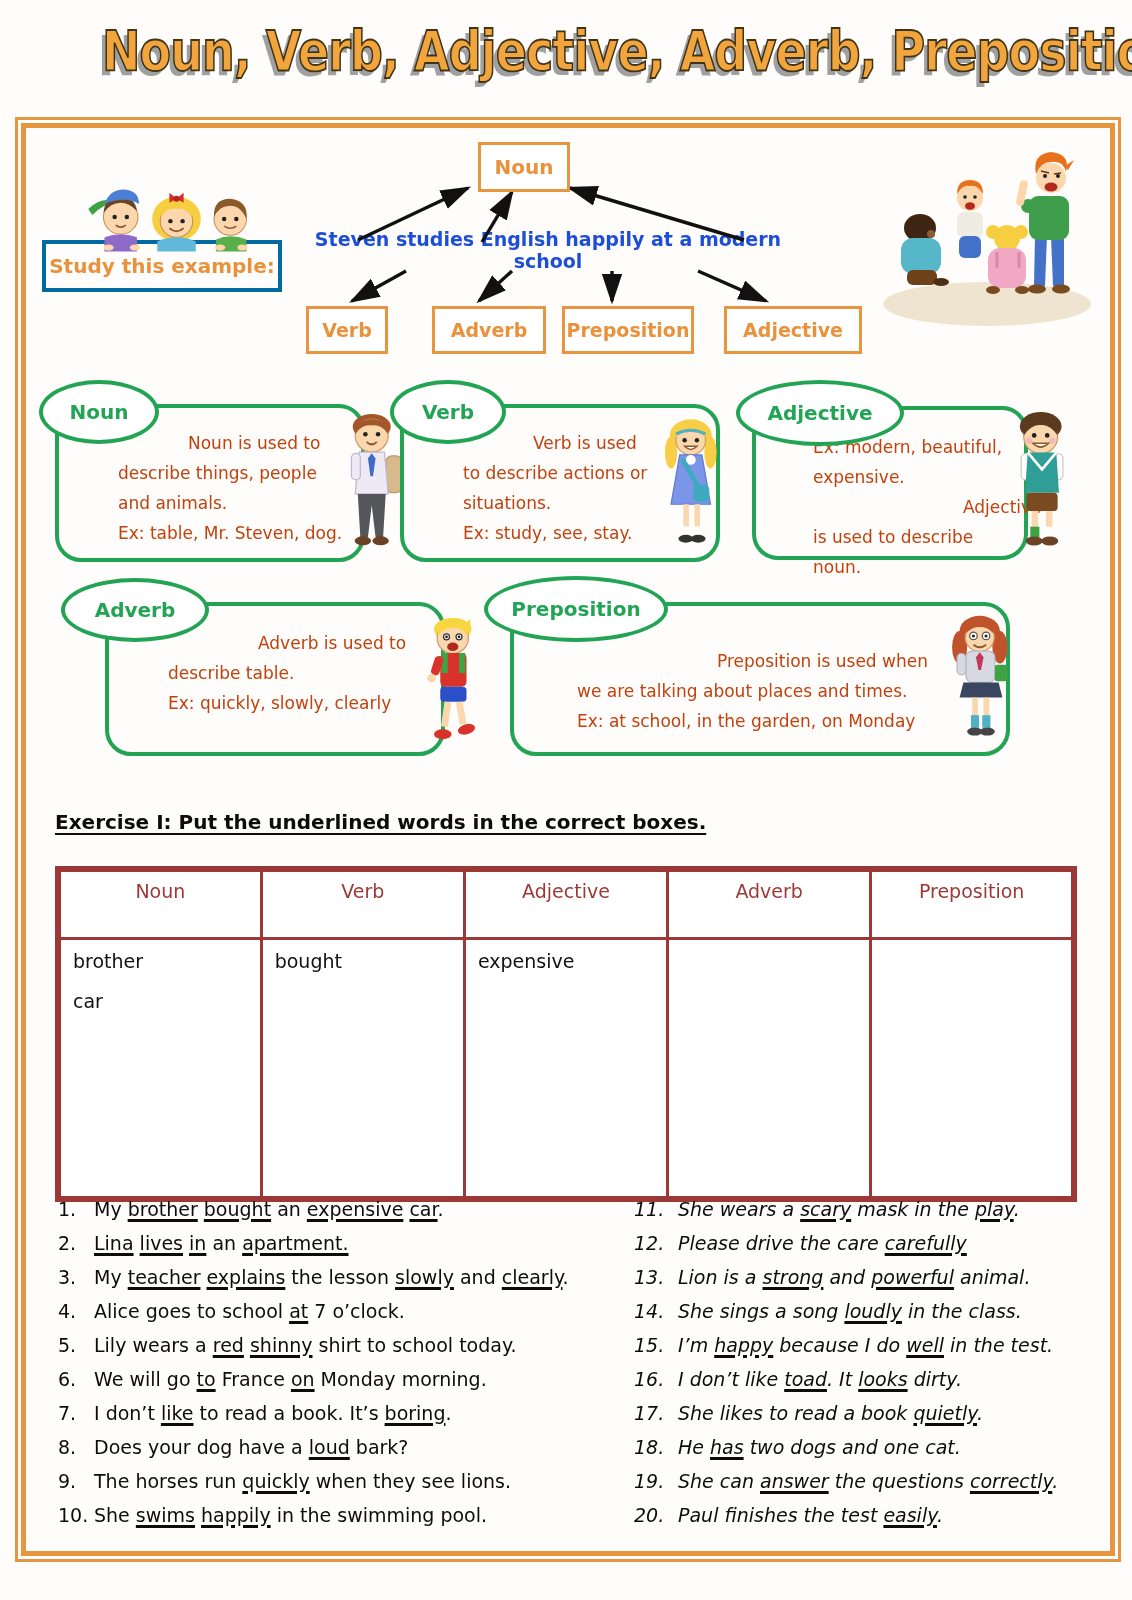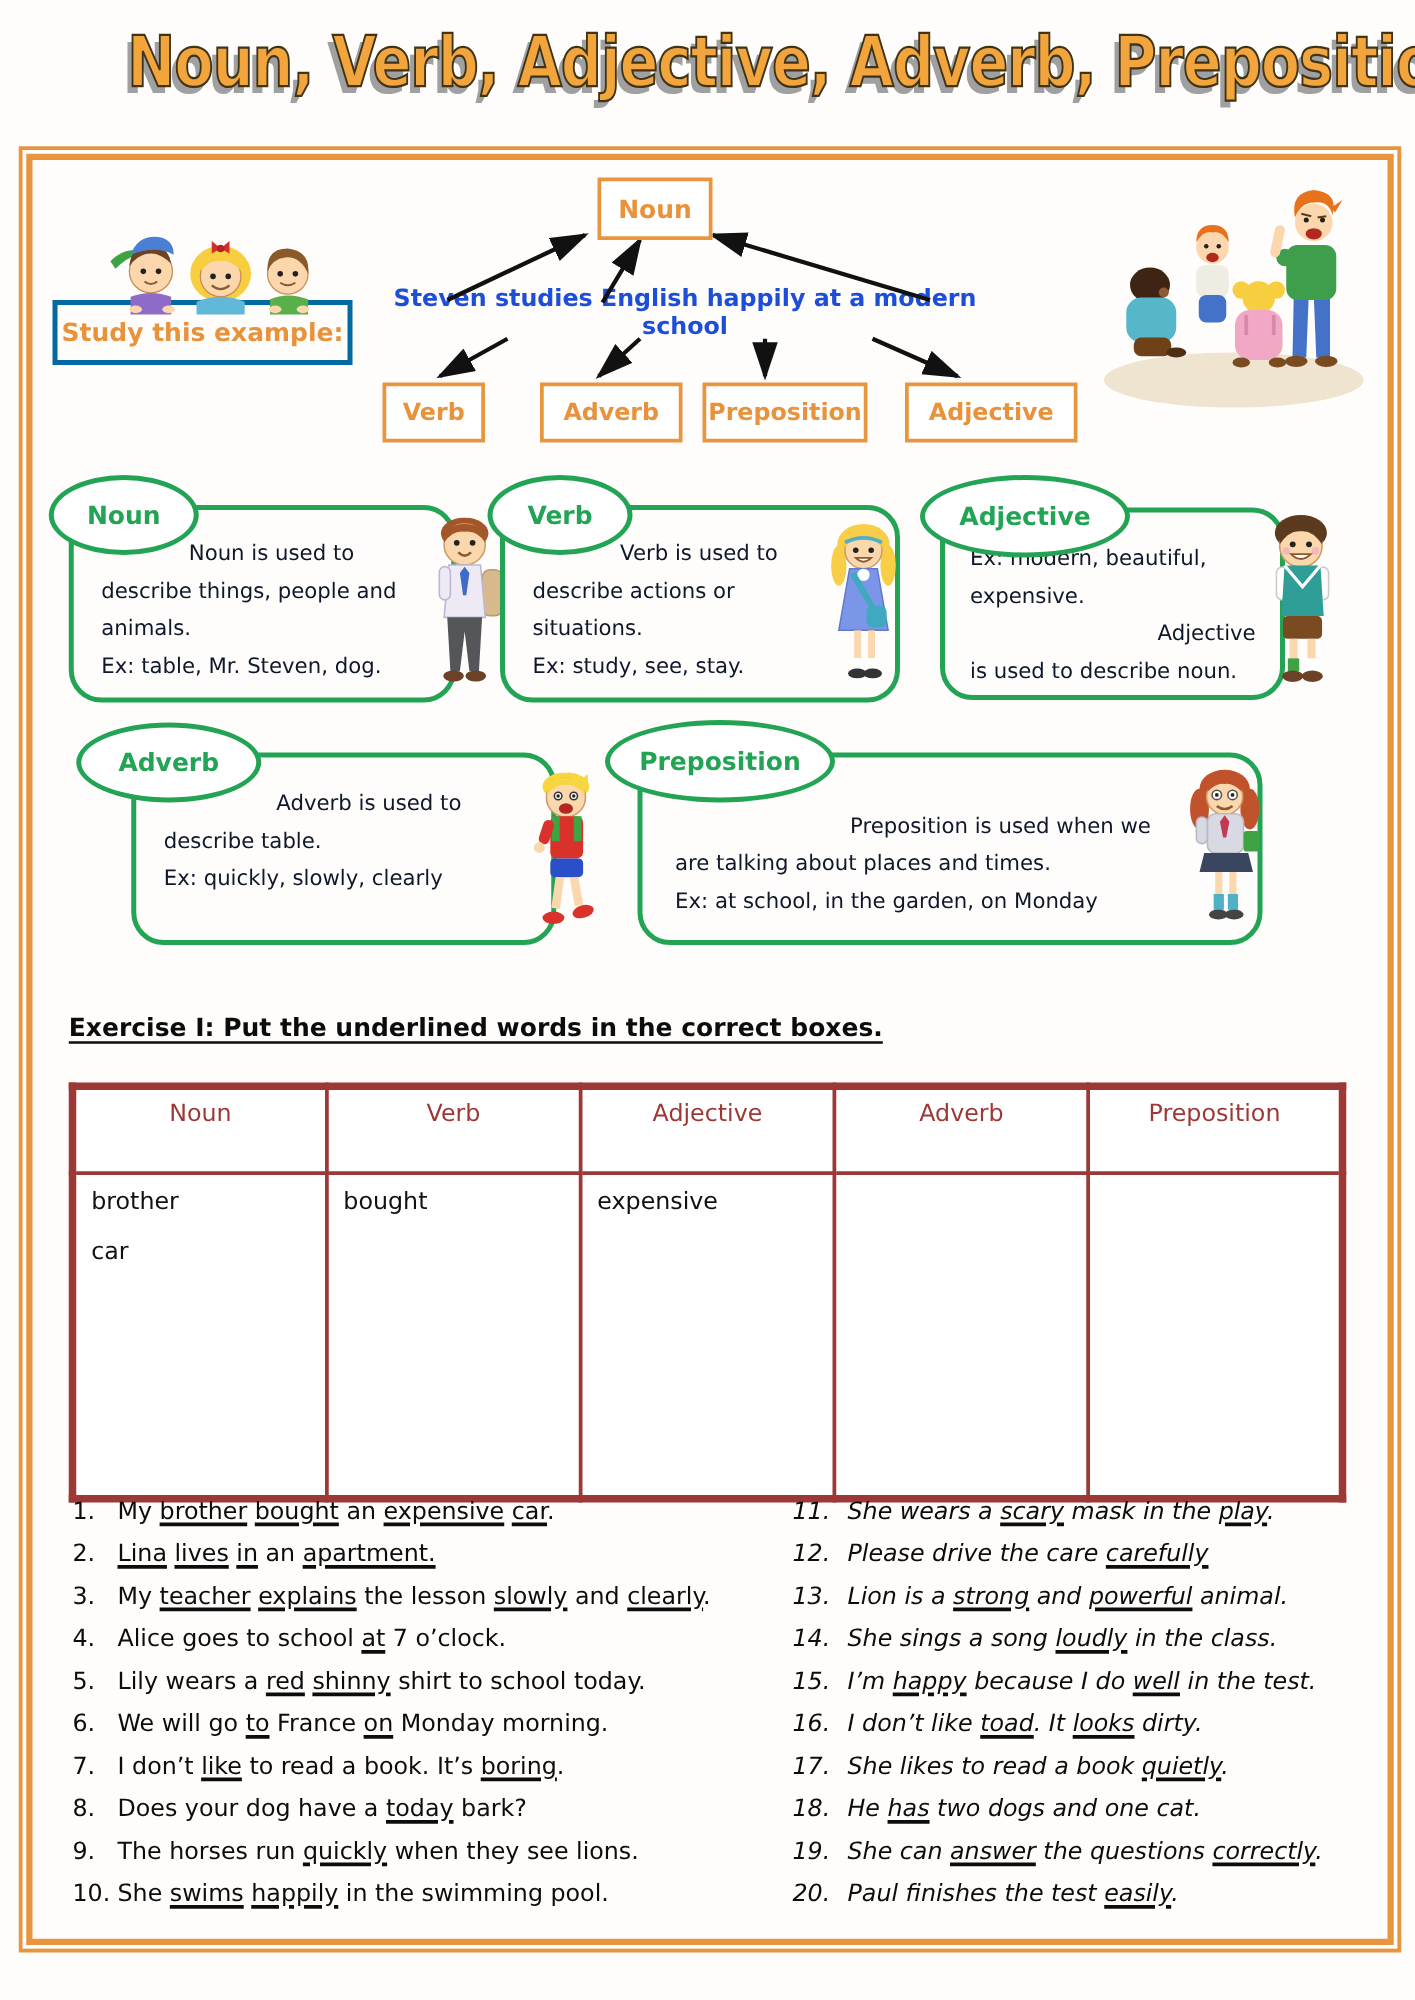--- a/index.html
+++ b/index.html
@@ -23,21 +23,21 @@
   .creditbox{position:absolute;left:655px;top:141px;width:258px;height:40px;border:2px solid #222;
         color:#111;font-size:18px;display:flex;align-items:center;justify-content:center;
         font-family:"Liberation Sans",sans-serif;background:#fff;z-index:2;}
   .sentence{position:absolute;left:288px;top:228px;width:520px;text-align:center;
         font-size:19px;font-weight:bold;color:#1d4ed8;}
   .arrows{position:absolute;left:0;top:0;width:1132px;height:1600px;pointer-events:none;z-index:1;}
   
   .gcard{position:absolute;border:4px solid #23A455;border-radius:26px;background:transparent;}
   .gellipse{position:absolute;border:4px solid #23A455;border-radius:50%;background:#fff;
         color:#23A455;font-weight:bold;font-size:20px;display:flex;align-items:center;justify-content:center;}
-  .gtext{color:#0f172a;font-size:17px;line-height:30px;}
+  .gtext{color:#c2410c;font-size:17px;line-height:30px;margin-left:37px;}
   .kid{position:absolute;}
   
   .exheading{position:absolute;left:55px;top:810px;font-size:20px;font-weight:bold;color:#0c0c0c;
         text-decoration:underline;text-decoration-thickness:2px;text-underline-offset:4px;}
   table.extable{position:absolute;left:55px;top:866px;width:1022px;border-collapse:collapse;
         table-layout:fixed;background:#fff;border:6px solid #9C3936;}
   table.extable th{border:3px solid #9C3936;height:56px;vertical-align:top;padding-top:8px;
         color:#9C3936;font-size:19px;font-weight:normal;text-align:center;}
   table.extable td{border:3px solid #9C3936;height:236px;vertical-align:top;text-align:left;
         padding:10px 12px;font-size:19px;color:#111;}
@@ -369,21 +369,21 @@
     <li>
         <span class="num">6.</span>
         <span>We will go <u>to</u> France <u>on</u> Monday morning.</span>
       </li>
     <li>
         <span class="num">7.</span>
         <span>I don’t <u>like</u> to read a book. It’s <u>boring</u>.</span>
       </li>
     <li>
         <span class="num">8.</span>
-        <span>Does your dog have a <u>today</u> bark?</span>
+        <span>Does your dog have a <u>loud</u> bark?</span>
       </li>
     <li>
         <span class="num">9.</span>
         <span>The horses run <u>quickly</u> when they see lions.</span>
       </li>
     <li>
         <span class="num">10.</span>
         <span>She <u>swims</u> <u>happily</u> in the swimming pool.</span>
       </li>
   </ul>

